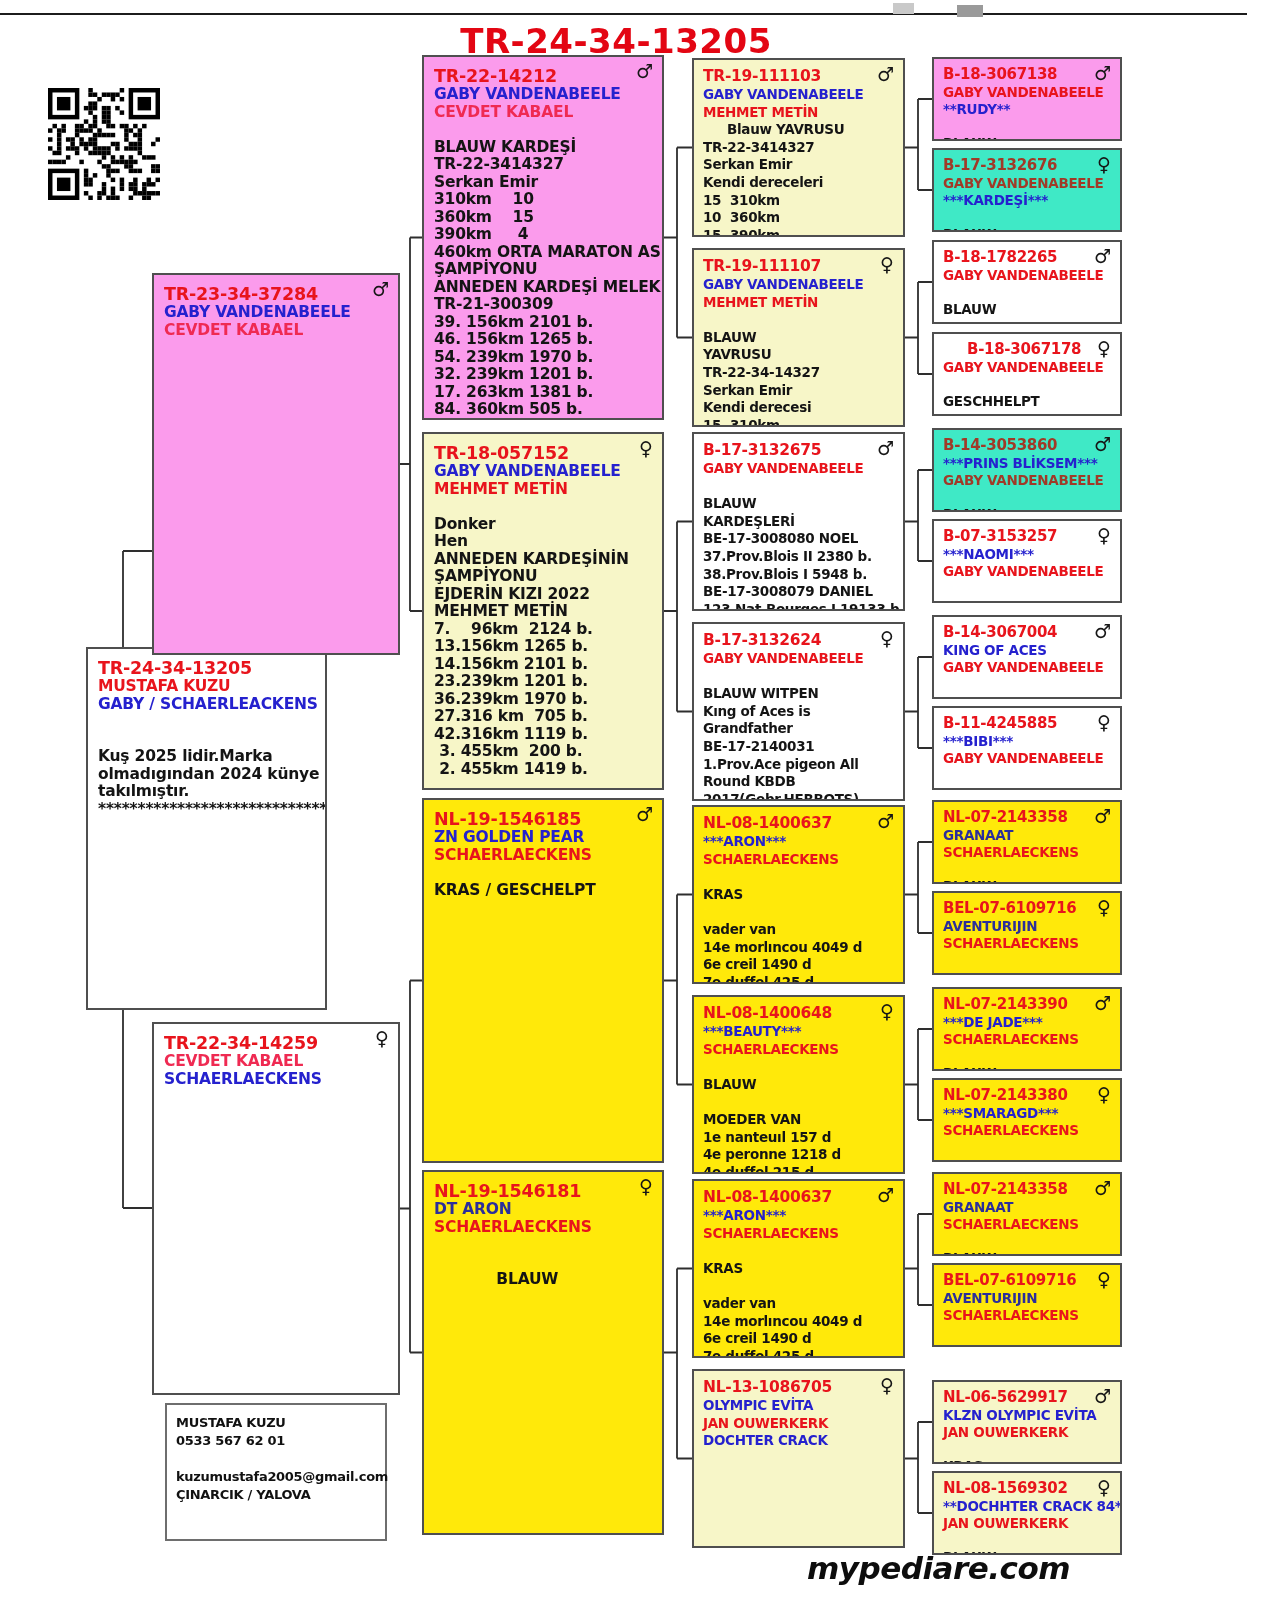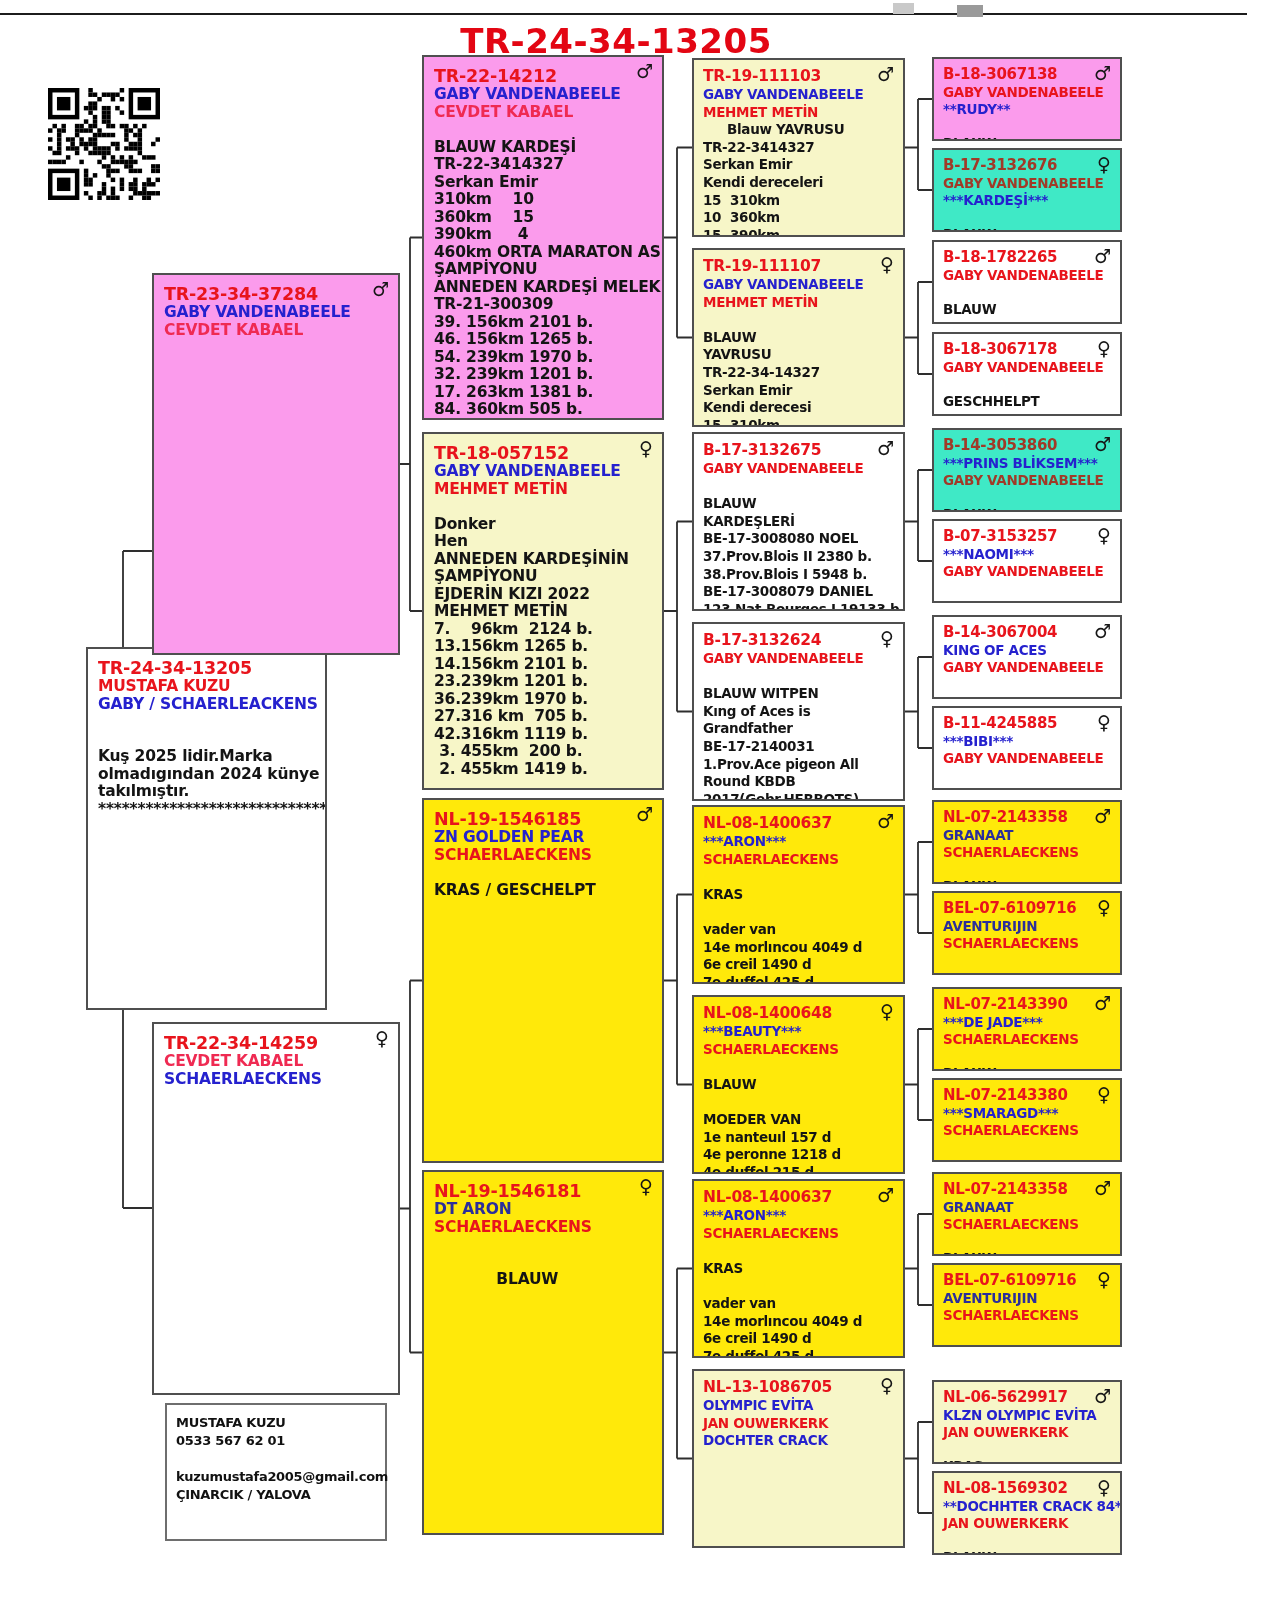--- a/index.html
+++ b/index.html
@@ -443,21 +443,21 @@
       </div>
       <div class="bx fs-sm" style="left: 932px; top: 240px; width: 190px; height: 84px; background: rgb(255, 255, 255);">
         <span class="sex">♂</span>
         <div class="ln id" style="color: rgb(232, 20, 28);">B-18-1782265</div>
         <div class="ln" style="color: rgb(232, 20, 28);">GABY VANDENABEELE</div>
         <div class="ln"></div>
         <div class="ln" style="color: rgb(20, 20, 20);">BLAUW</div>
       </div>
       <div class="bx fs-sm" style="left: 932px; top: 332px; width: 190px; height: 84px; background: rgb(255, 255, 255);">
         <span class="sex">♀</span>
-        <div class="ln id" style="color: rgb(232, 20, 28);">B-18-3067178</div>
+        <div class="ln id" style="color: rgb(232, 20, 28); margin-left: 24px;">B-18-3067178</div>
         <div class="ln" style="color: rgb(232, 20, 28);">GABY VANDENABEELE</div>
         <div class="ln"></div>
         <div class="ln" style="color: rgb(20, 20, 20);">GESCHHELPT</div>
       </div>
       <div class="bx fs-sm" style="left: 932px; top: 428px; width: 190px; height: 84px; background: rgb(63, 233, 198);">
         <span class="sex">♂</span>
         <div class="ln id" style="color: rgb(160, 58, 40);">B-14-3053860</div>
         <div class="ln" style="color: rgb(37, 33, 206);">***PRINS BLİKSEM***</div>
         <div class="ln" style="color: rgb(160, 58, 40);">GABY VANDENABEELE</div>
         <div class="ln"></div>
@@ -540,13 +540,14 @@
         <div class="ln" style="color: rgb(20, 20, 20);">BLAUW</div>
       </div>
     </div>
   <div id="contact">
     <div class="ln">MUSTAFA KUZU</div>
     <div class="ln">0533 567 62 01</div>
     <div class="ln"></div>
     <div class="ln">kuzumustafa2005@gmail.com</div>
     <div class="ln">ÇINARCIK / YALOVA</div>
   </div>
+  <div class="footer">mypediare.com</div>
 </div>
 
 </body></html>

